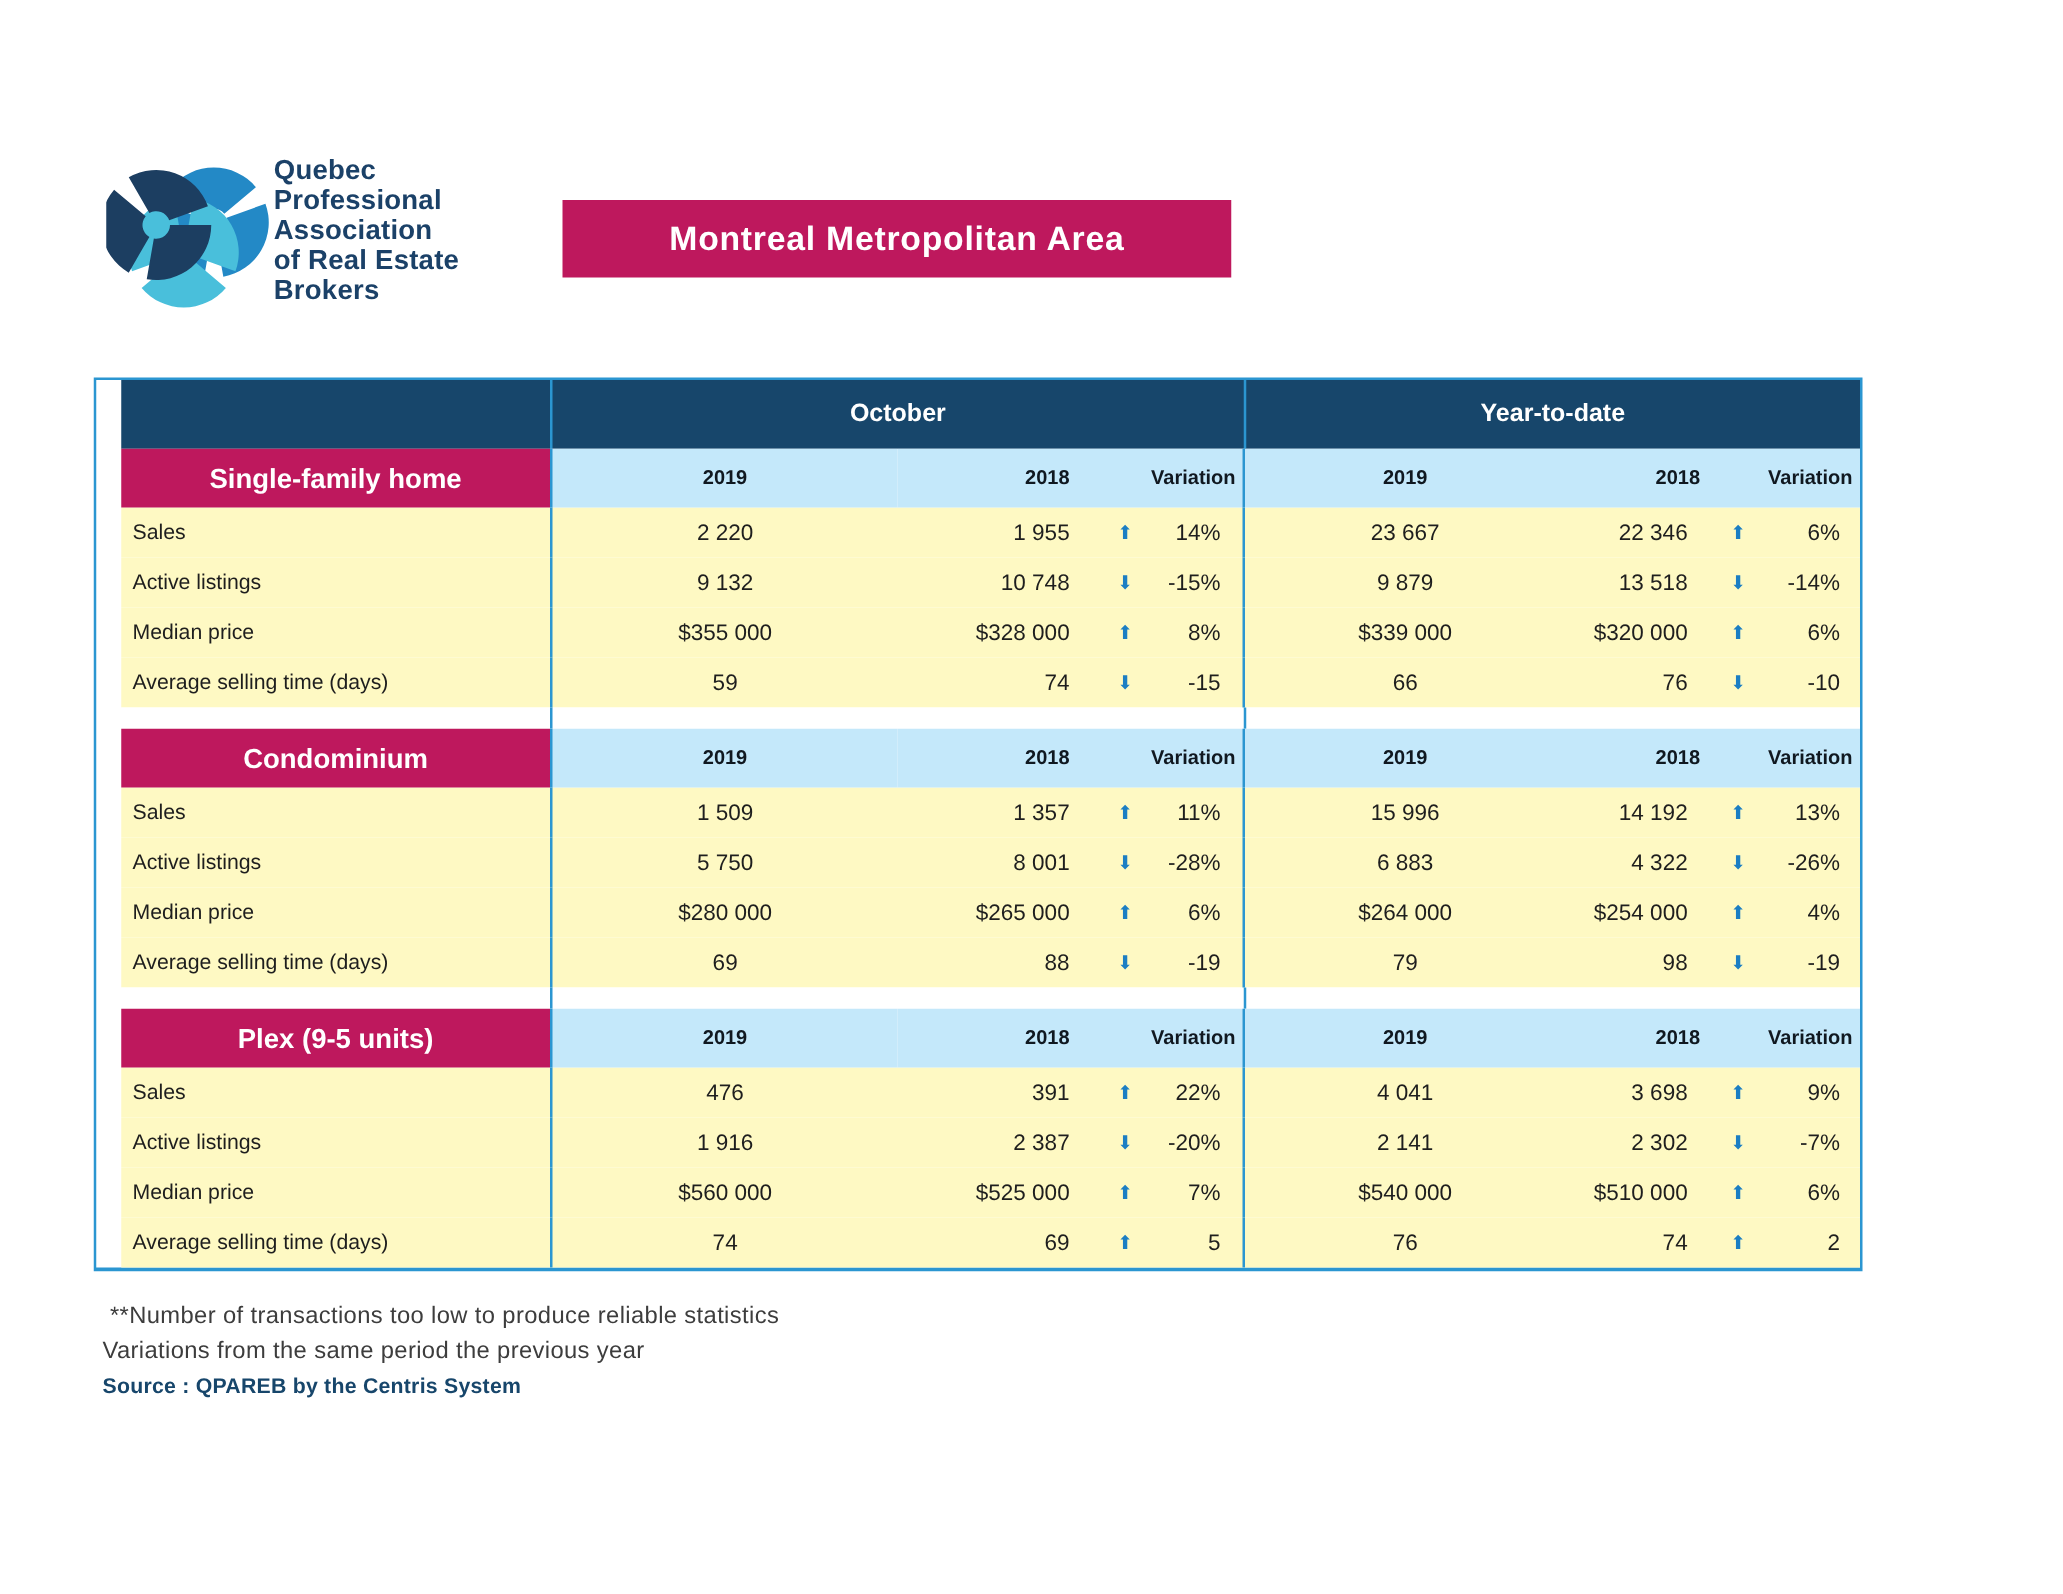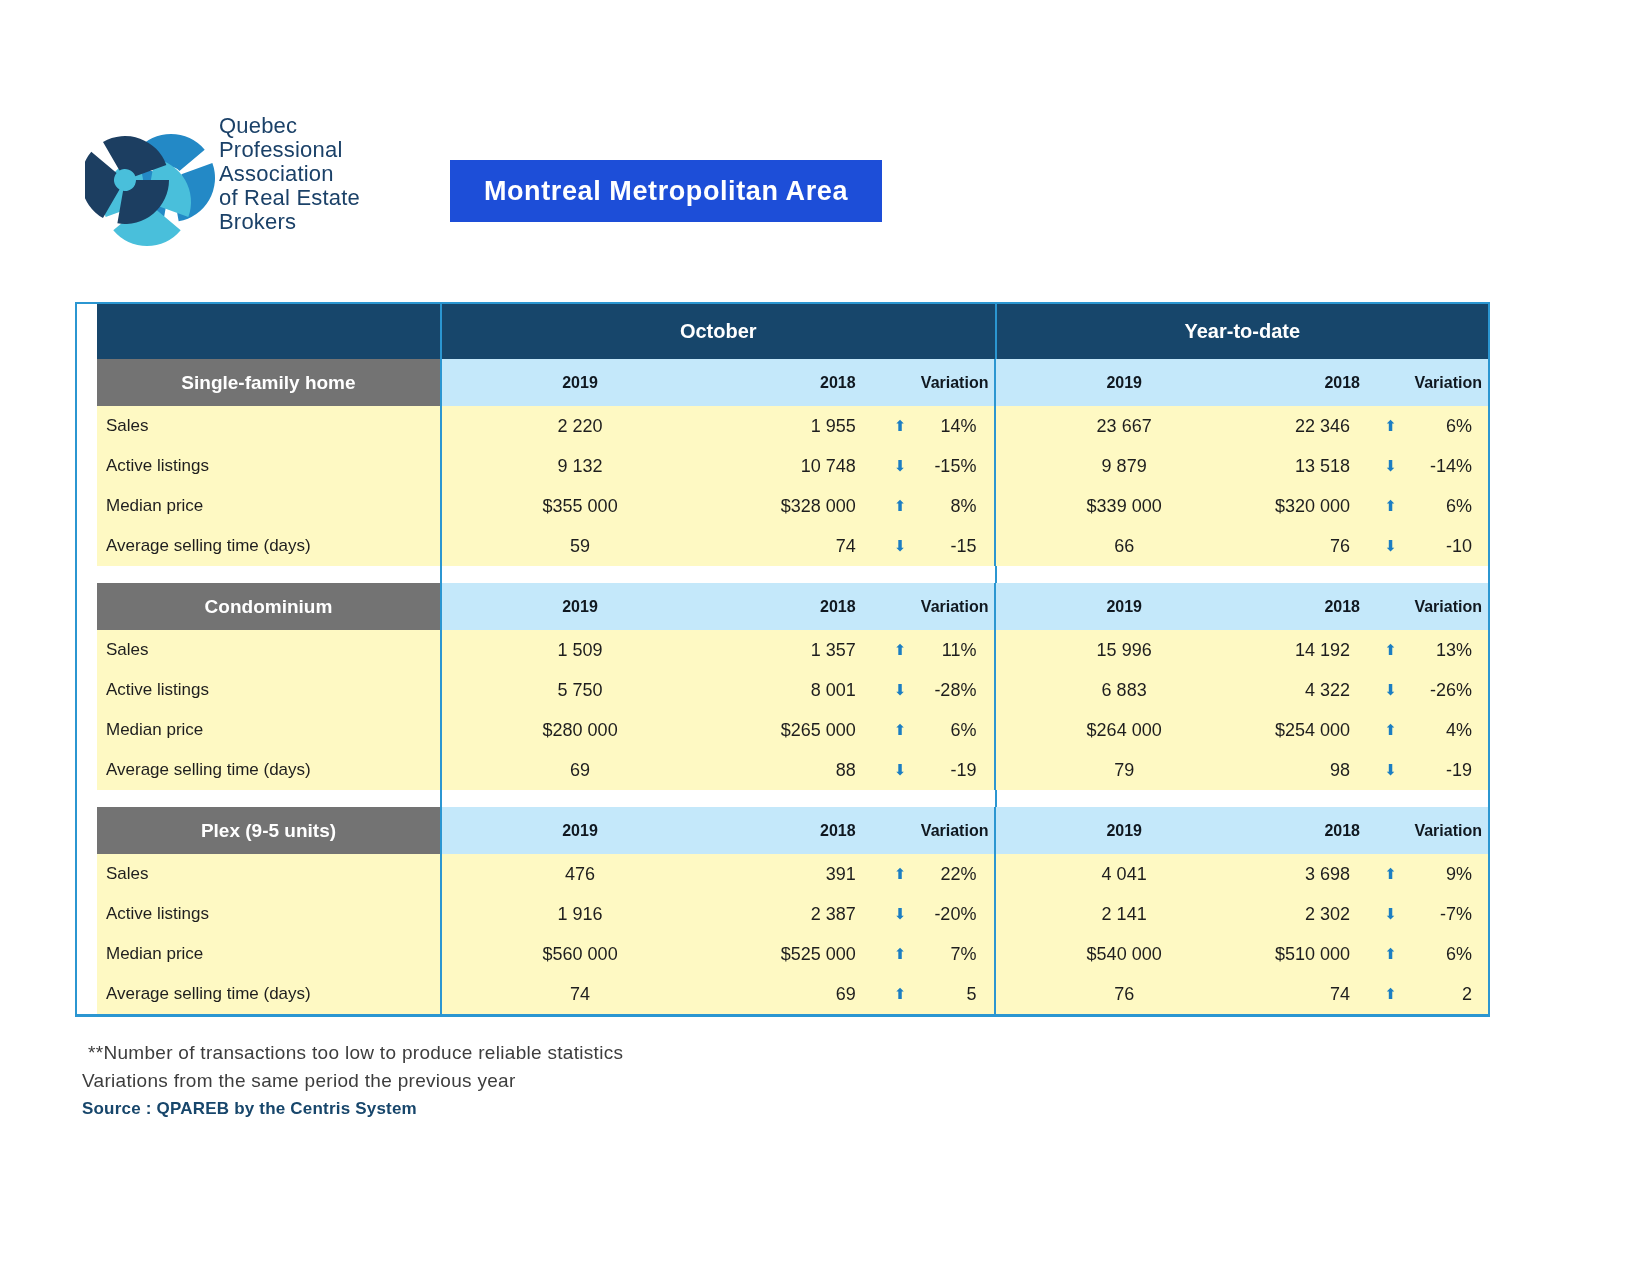--- a/index.html
+++ b/index.html
@@ -3,26 +3,26 @@
 <meta charset="utf-8">
 <style>
   * { margin:0; padding:0; box-sizing:border-box; }
   html,body { background:#ffffff; }
   body { width:1650px; height:1275px; font-family:"Liberation Sans", sans-serif; position:relative; overflow:hidden; }
 
   .canvas { position:absolute; left:0; top:0; width:1650px; height:1275px; background:#fff; }
 
   
   .logo-svg { position:absolute; left:85px; top:116px; }
-  .logo-text { position:absolute; left:219px; top:114px; font-size:22px; font-weight:normal;
+  .logo-text { position:absolute; left:219px; top:124px; font-size:22px; font-weight:bold;
                color:#1B4168; line-height:24px; letter-spacing:0.2px; }
 
   
-  .banner { position:absolute; left:450px; top:160px; width:432px; height:62px;
-            background:#1d4ed8; display:flex; align-items:center; justify-content:center; }
+  .banner { position:absolute; left:450px; top:160px; width:535px; height:62px;
+            background:#be185d; display:flex; align-items:center; justify-content:center; }
   .banner span { color:#ffffff; font-weight:bold; font-size:27px; letter-spacing:0.6px; }
 
   
   .stat-table { position:absolute; left:75px; top:302px; width:1415px;
                 border:2px solid #2B96D1; border-bottom-width:3px; background:#fff;padding-left:20px; }
   .row { display:flex; width:100%; }
   .cell { display:flex; align-items:center; }
 
   
   .c-label  { width:349px; }
@@ -33,21 +33,21 @@
   .c-y2018  { width:118px; }
   .c-yvar   { width:122px; }
   .c-oct    { width:564px; }
   .c-ytd    { width:502px; }
   .b-left   { border-left:2px solid #2B96D1; }
 
   .head1 { height:55px; background:#17466B; }
   .h1-period { justify-content:center; color:#ffffff; font-weight:bold; font-size:20px; }
 
   .sec-row { height:47px; }
-  .sec-name { background:#737373; color:#ffffff; font-weight:bold; font-size:19px; justify-content:center; }
+  .sec-name { background:#be185d; color:#ffffff; font-weight:bold; font-size:22px; justify-content:center; }
   .sub-h { background:#C4E8FA; color:#101820; font-weight:bold; font-size:16px; }
 
   .data-row { height:40px; background:#fef9c3; font-size:18px; color:#1e1e1e; }
   .row-label { font-size:17px; color:#1e1e1e; padding-left:9px; }
   .center { justify-content:center; }
   .right  { justify-content:flex-end; padding-right:8px; }
   .pr18   { padding-right:18px; }
   .pr6    { padding-right:6px; }
 
   .spacer { height:17px; background:#fff; }

